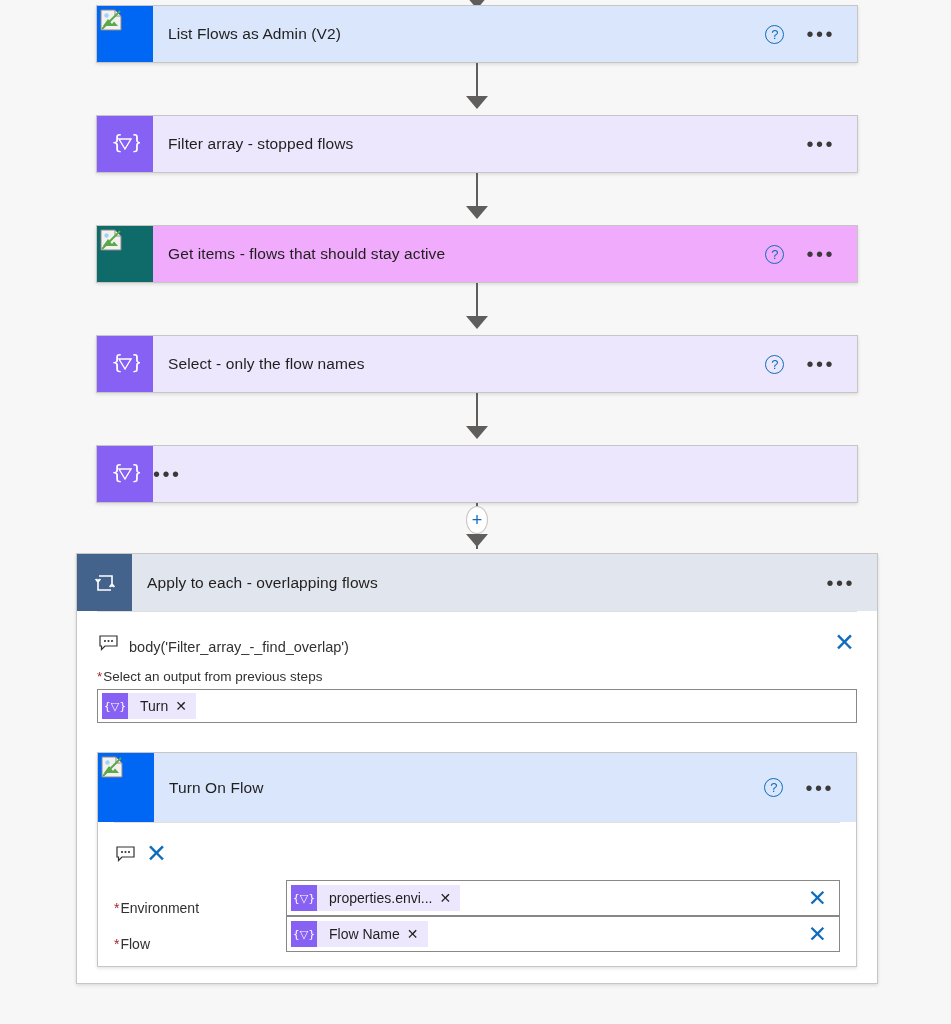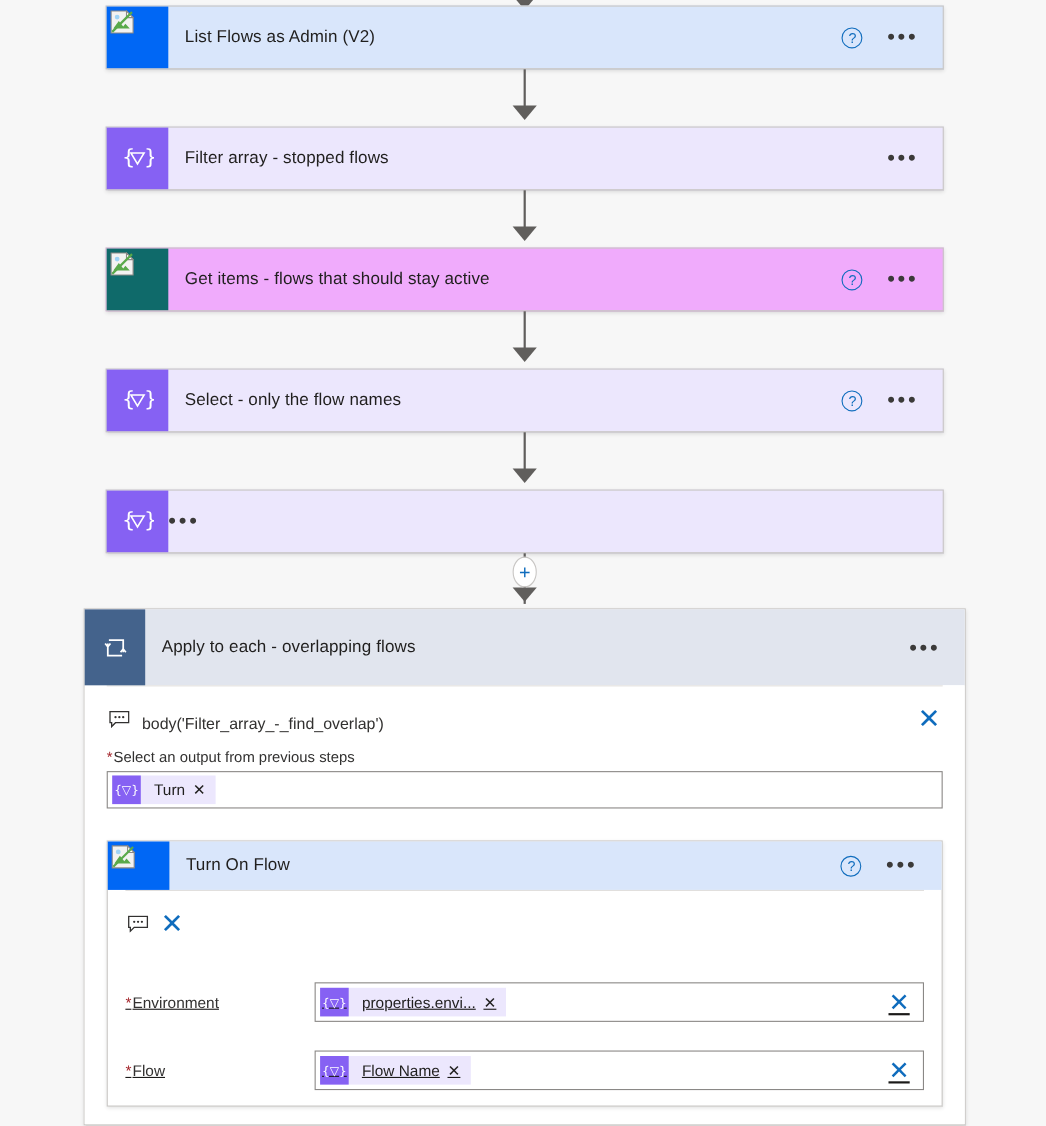--- a/index.html
+++ b/index.html
@@ -152,21 +152,21 @@
     position: absolute;
     left: 76px;
     top: 553px;
     width: 802px;
     background: #ffffff;
     border: 1px solid #c8c6c4;
     box-sizing: border-box;
     box-shadow: 0 0.3px 0.9px rgba(0,0,0,0.10), 0 1.6px 3.6px rgba(0,0,0,0.12);
   }
   .scope-header {
-    height: 69px;
+    height: 57px;
     display: flex;
     align-items: stretch;
     background: #e1e5ee;
   }
   .scope-header .step-icon { width: 55px; min-width: 55px; }
   .scope-body {
     background: #ffffff;
     padding: 0 20px 16px 20px;
   }
   .scope-divider {
@@ -246,33 +246,32 @@
   }
 
   
   .nested-card {
     border: 1px solid #c8c6c4;
     background: #ffffff;
     box-sizing: border-box;
     box-shadow: 0 0.3px 0.9px rgba(0,0,0,0.10), 0 1.6px 3.6px rgba(0,0,0,0.12);
   }
   .nested-header {
-    height: 44px;
+    height: 69px;
     display: flex;
     align-items: stretch;
     background: #d9e6fb;
   }
   .nested-header .step-icon { width: 56px; min-width: 56px; }
   .nested-body { padding: 0 16px 14px 16px; }
 
   .param-row {
     display: flex;
-    align-items: center;
-    margin-top: 26px;
-    text-decoration: underline;
+    align-items: flex-end;
+    margin-top: 0;
   }
   .param-label {
     width: 172px;
     min-width: 172px;
     font-size: 14px;
     color: #323130;
   }
   .param-control {
     flex: 1;
     display: flex;

